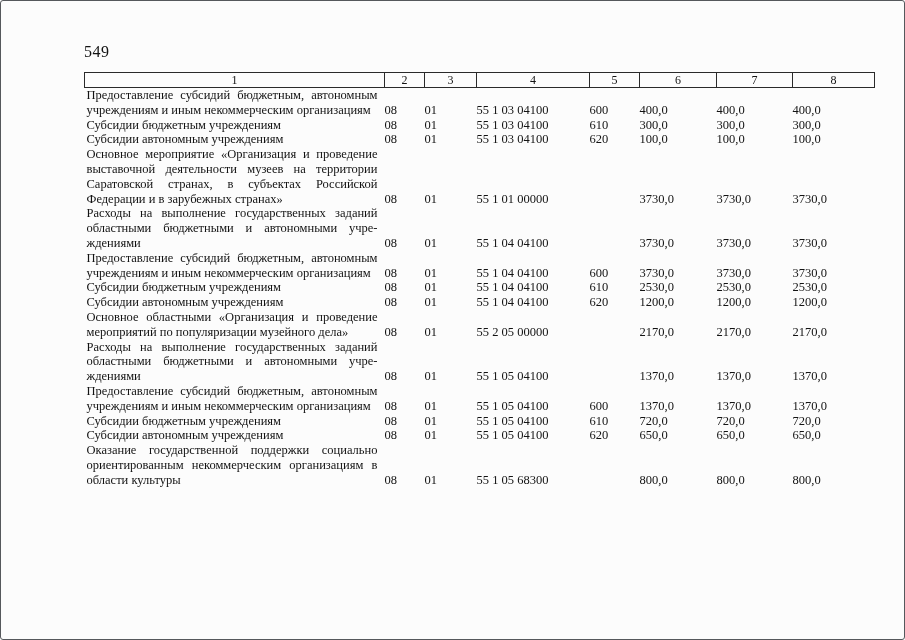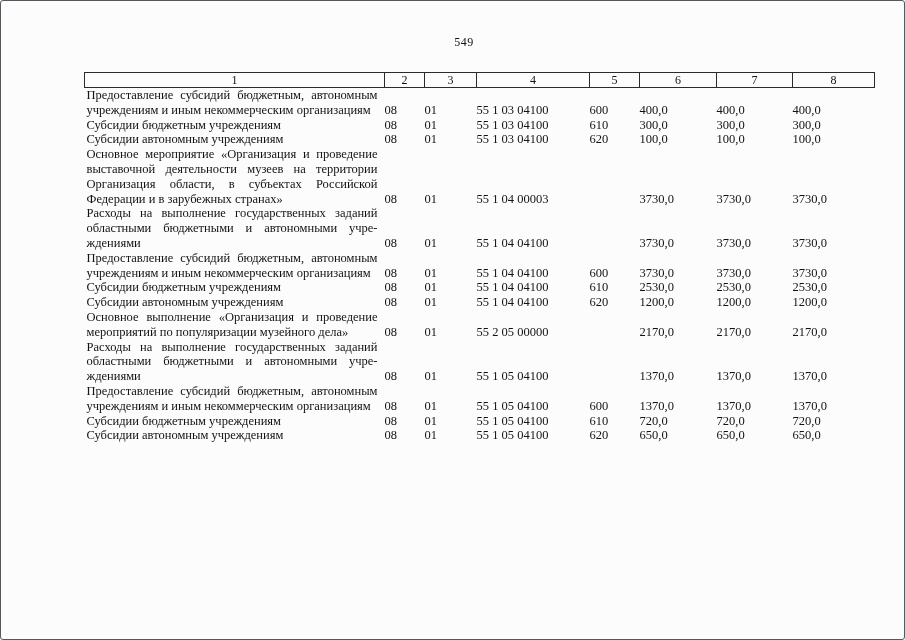--- a/index.html
+++ b/index.html
@@ -18,25 +18,24 @@
   .sheet {
     position: absolute;
     inset: 0;
     border: 1px solid #55585c;
     border-radius: 3px;
     box-sizing: border-box;
     background: transparent;
   }
   .page-number {
     position: absolute;
-    top: 35px;
+    top: 43px;
     left: 84px;
     width: 760px;
-    text-align: center;
-    font-size: 12px;
+    font-size: 16px;
     letter-spacing: 0.5px;
   }
   table.budget {
     position: absolute;
     top: 72px;
     left: 84px;
     width: 790px;
     border-collapse: collapse;
     table-layout: fixed;
   }
@@ -132,24 +131,24 @@
         <td class="col-name">Субсидии автономным учреждениям</td>
         <td class="col-c2">08</td>
         <td class="col-c3">01</td>
         <td class="col-c4">55 1 03 04100</td>
         <td class="col-c5">620</td>
         <td class="col-c6">100,0</td>
         <td class="col-c7">100,0</td>
         <td class="col-c8">100,0</td>
       </tr>
       <tr>
-        <td class="col-name">Основное мероприятие «Организация и проведе­ние выставочной деятельности музеев на террито­рии Организация области, в субъектах Российской Федерации и в зарубежных странах»</td>
-        <td class="col-c2">08</td>
-        <td class="col-c3">01</td>
-        <td class="col-c4">55 1 04 00003</td>
+        <td class="col-name">Основное мероприятие «Организация и проведе­ние выставочной деятельности музеев на террито­рии Саратовской странах, в субъектах Российской Федерации и в зарубежных странах»</td>
+        <td class="col-c2">08</td>
+        <td class="col-c3">01</td>
+        <td class="col-c4">55 1 01 00000</td>
         <td class="col-c5"></td>
         <td class="col-c6">3730,0</td>
         <td class="col-c7">3730,0</td>
         <td class="col-c8">3730,0</td>
       </tr>
       <tr>
         <td class="col-name">Расходы на выполнение государственных заданий областными бюджетными и автономными учре­ждениями</td>
         <td class="col-c2">08</td>
         <td class="col-c3">01</td>
         <td class="col-c4">55 1 04 04100</td>
@@ -182,21 +181,21 @@
         <td class="col-name">Субсидии автономным учреждениям</td>
         <td class="col-c2">08</td>
         <td class="col-c3">01</td>
         <td class="col-c4">55 1 04 04100</td>
         <td class="col-c5">620</td>
         <td class="col-c6">1200,0</td>
         <td class="col-c7">1200,0</td>
         <td class="col-c8">1200,0</td>
       </tr>
       <tr>
-        <td class="col-name">Основное выполнение «Организация и проведе­ние мероприятий по популяризации музейного де­ла»</td>
+        <td class="col-name">Основное областными «Организация и проведе­ние мероприятий по популяризации музейного де­ла»</td>
         <td class="col-c2">08</td>
         <td class="col-c3">01</td>
         <td class="col-c4">55 2 05 00000</td>
         <td class="col-c5"></td>
         <td class="col-c6">2170,0</td>
         <td class="col-c7">2170,0</td>
         <td class="col-c8">2170,0</td>
       </tr>
       <tr>
         <td class="col-name">Расходы на выполнение государственных заданий областными бюджетными и автономными учре­ждениями</td>
@@ -231,14 +230,24 @@
       <tr>
         <td class="col-name">Субсидии автономным учреждениям</td>
         <td class="col-c2">08</td>
         <td class="col-c3">01</td>
         <td class="col-c4">55 1 05 04100</td>
         <td class="col-c5">620</td>
         <td class="col-c6">650,0</td>
         <td class="col-c7">650,0</td>
         <td class="col-c8">650,0</td>
       </tr>
+      <tr>
+        <td class="col-name">Оказание государственной поддержки социально ориентированным некоммерческим организациям в области культуры</td>
+        <td class="col-c2">08</td>
+        <td class="col-c3">01</td>
+        <td class="col-c4">55 1 05 68300</td>
+        <td class="col-c5"></td>
+        <td class="col-c6">800,0</td>
+        <td class="col-c7">800,0</td>
+        <td class="col-c8">800,0</td>
+      </tr>
     </tbody>
 </table>
 
 </body></html>

